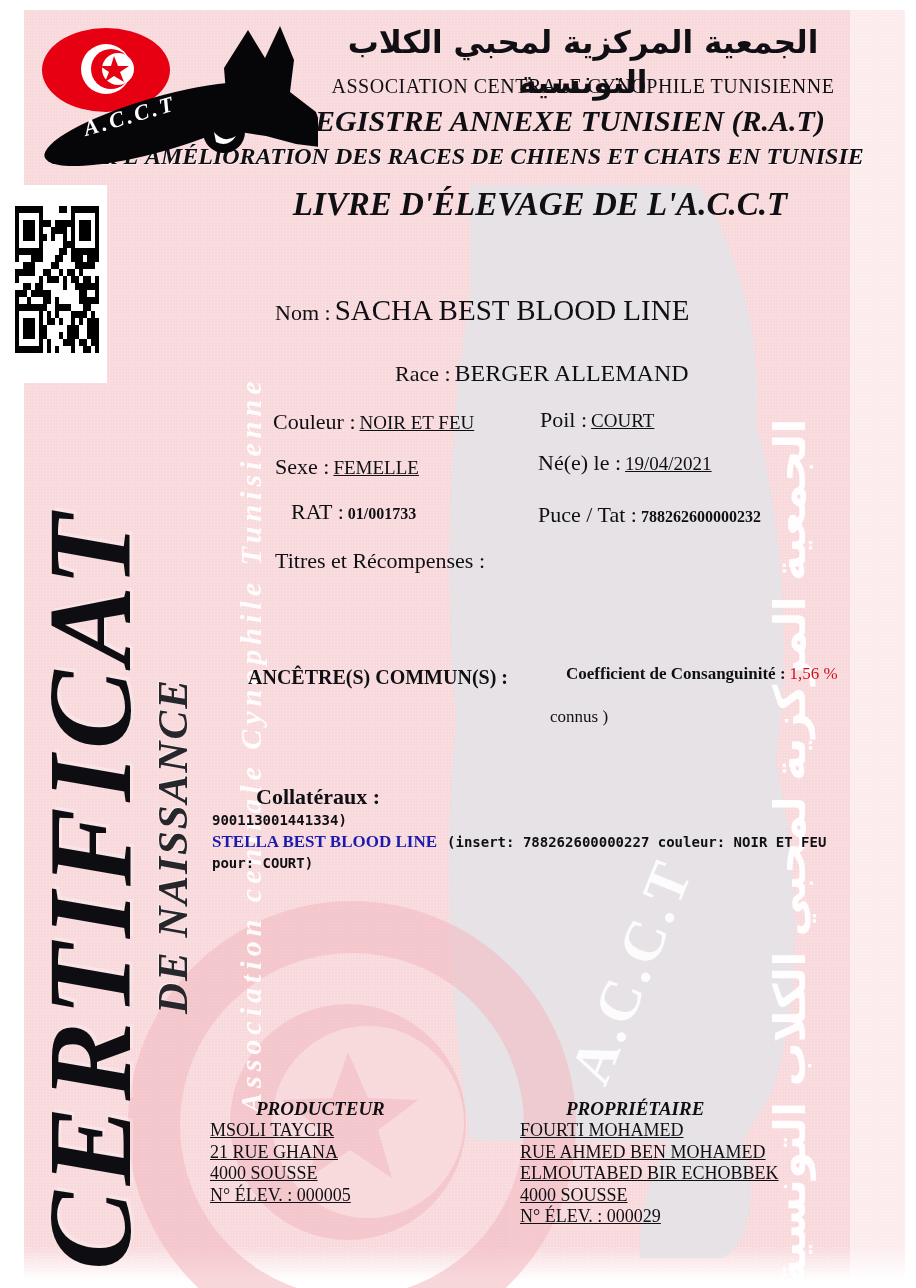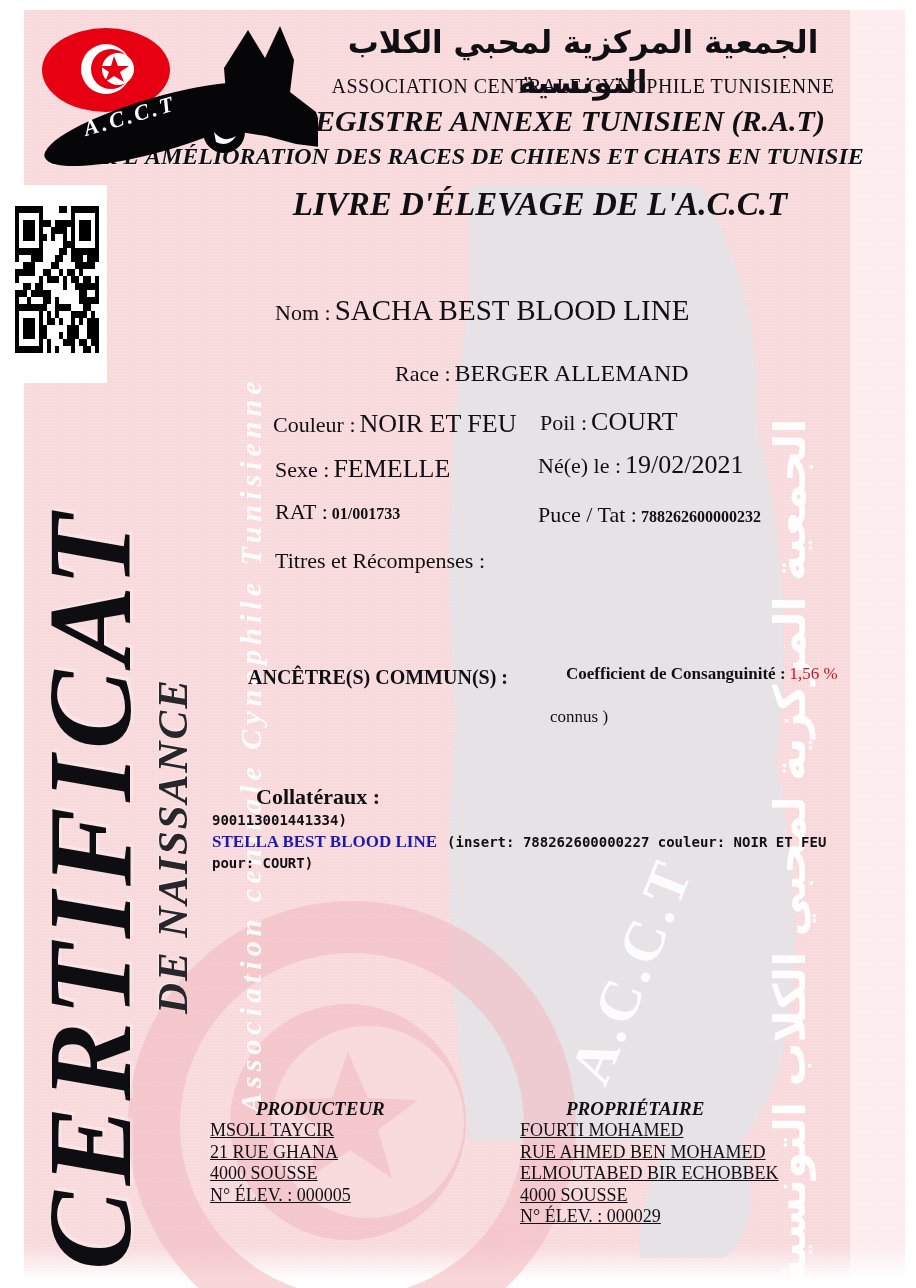--- a/index.html
+++ b/index.html
@@ -48,21 +48,21 @@
       text-shadow:1px -1px 0 rgba(255,255,255,.5);line-height:54px;}
 
   
   .t{position:absolute;z-index:3;color:#101014;}
   .book-title{left:235px;top:186px;width:610px;text-align:center;
       font-size:33px;font-weight:bold;font-style:italic;}
   .row{white-space:nowrap;}
   .lab{font-size:22px;}
   .val-big{font-size:29px;}
   .val-md{font-size:24px;}
-  .val{font-size:26px;}
+  .val{font-size:19px;text-decoration:underline;}
   .val-bold{font-size:16px;font-weight:bold;}
   .anc{font-size:20px;font-weight:bold;}
   .coeff-lab{font-size:17px;font-weight:bold;}
   .coeff-val{font-size:17px;color:#cc1122;}
   .note{font-size:17px;}
   .collat-title{font-size:22px;font-weight:bold;}
   .collat-wrap{position:absolute;left:212px;top:810px;width:665px;z-index:3;}
   .collat-line{line-height:21px;white-space:nowrap;}
   .collat-name{font-size:17px;font-weight:bold;color:#1a1aae;margin-right:10px;}
   .collat-det{font-family:"DejaVu Sans Mono",monospace;font-size:14px;font-weight:bold;color:#101014;}
@@ -320,24 +320,24 @@
     <span class="lab">Poil :</span>
     <span class="val">COURT</span>
   </div>
 
   <div class="t row" style="left:275px;top:454px;">
     <span class="lab">Sexe :</span>
     <span class="val">FEMELLE</span>
   </div>
   <div class="t row" style="left:538px;top:450px;">
     <span class="lab">Né(e)  le :</span>
-    <span class="val">19/02/2021</span>
-  </div>
-
-  <div class="t row" style="left:275px;top:499px;text-align:center;">
+    <span class="val">19/04/2021</span>
+  </div>
+
+  <div class="t row" style="left:291px;top:499px;text-align:center;">
     <span class="lab">RAT :</span>
     <span class="val-bold">01/001733</span>
   </div>
   <div class="t row" style="left:538px;top:502px;">
     <span class="lab">Puce / Tat :</span>
     <span class="val-bold">788262600000232</span>
   </div>
 
   <div class="t row" style="left:275px;top:548px;">
     <span class="lab">Titres et Récompenses :</span>

